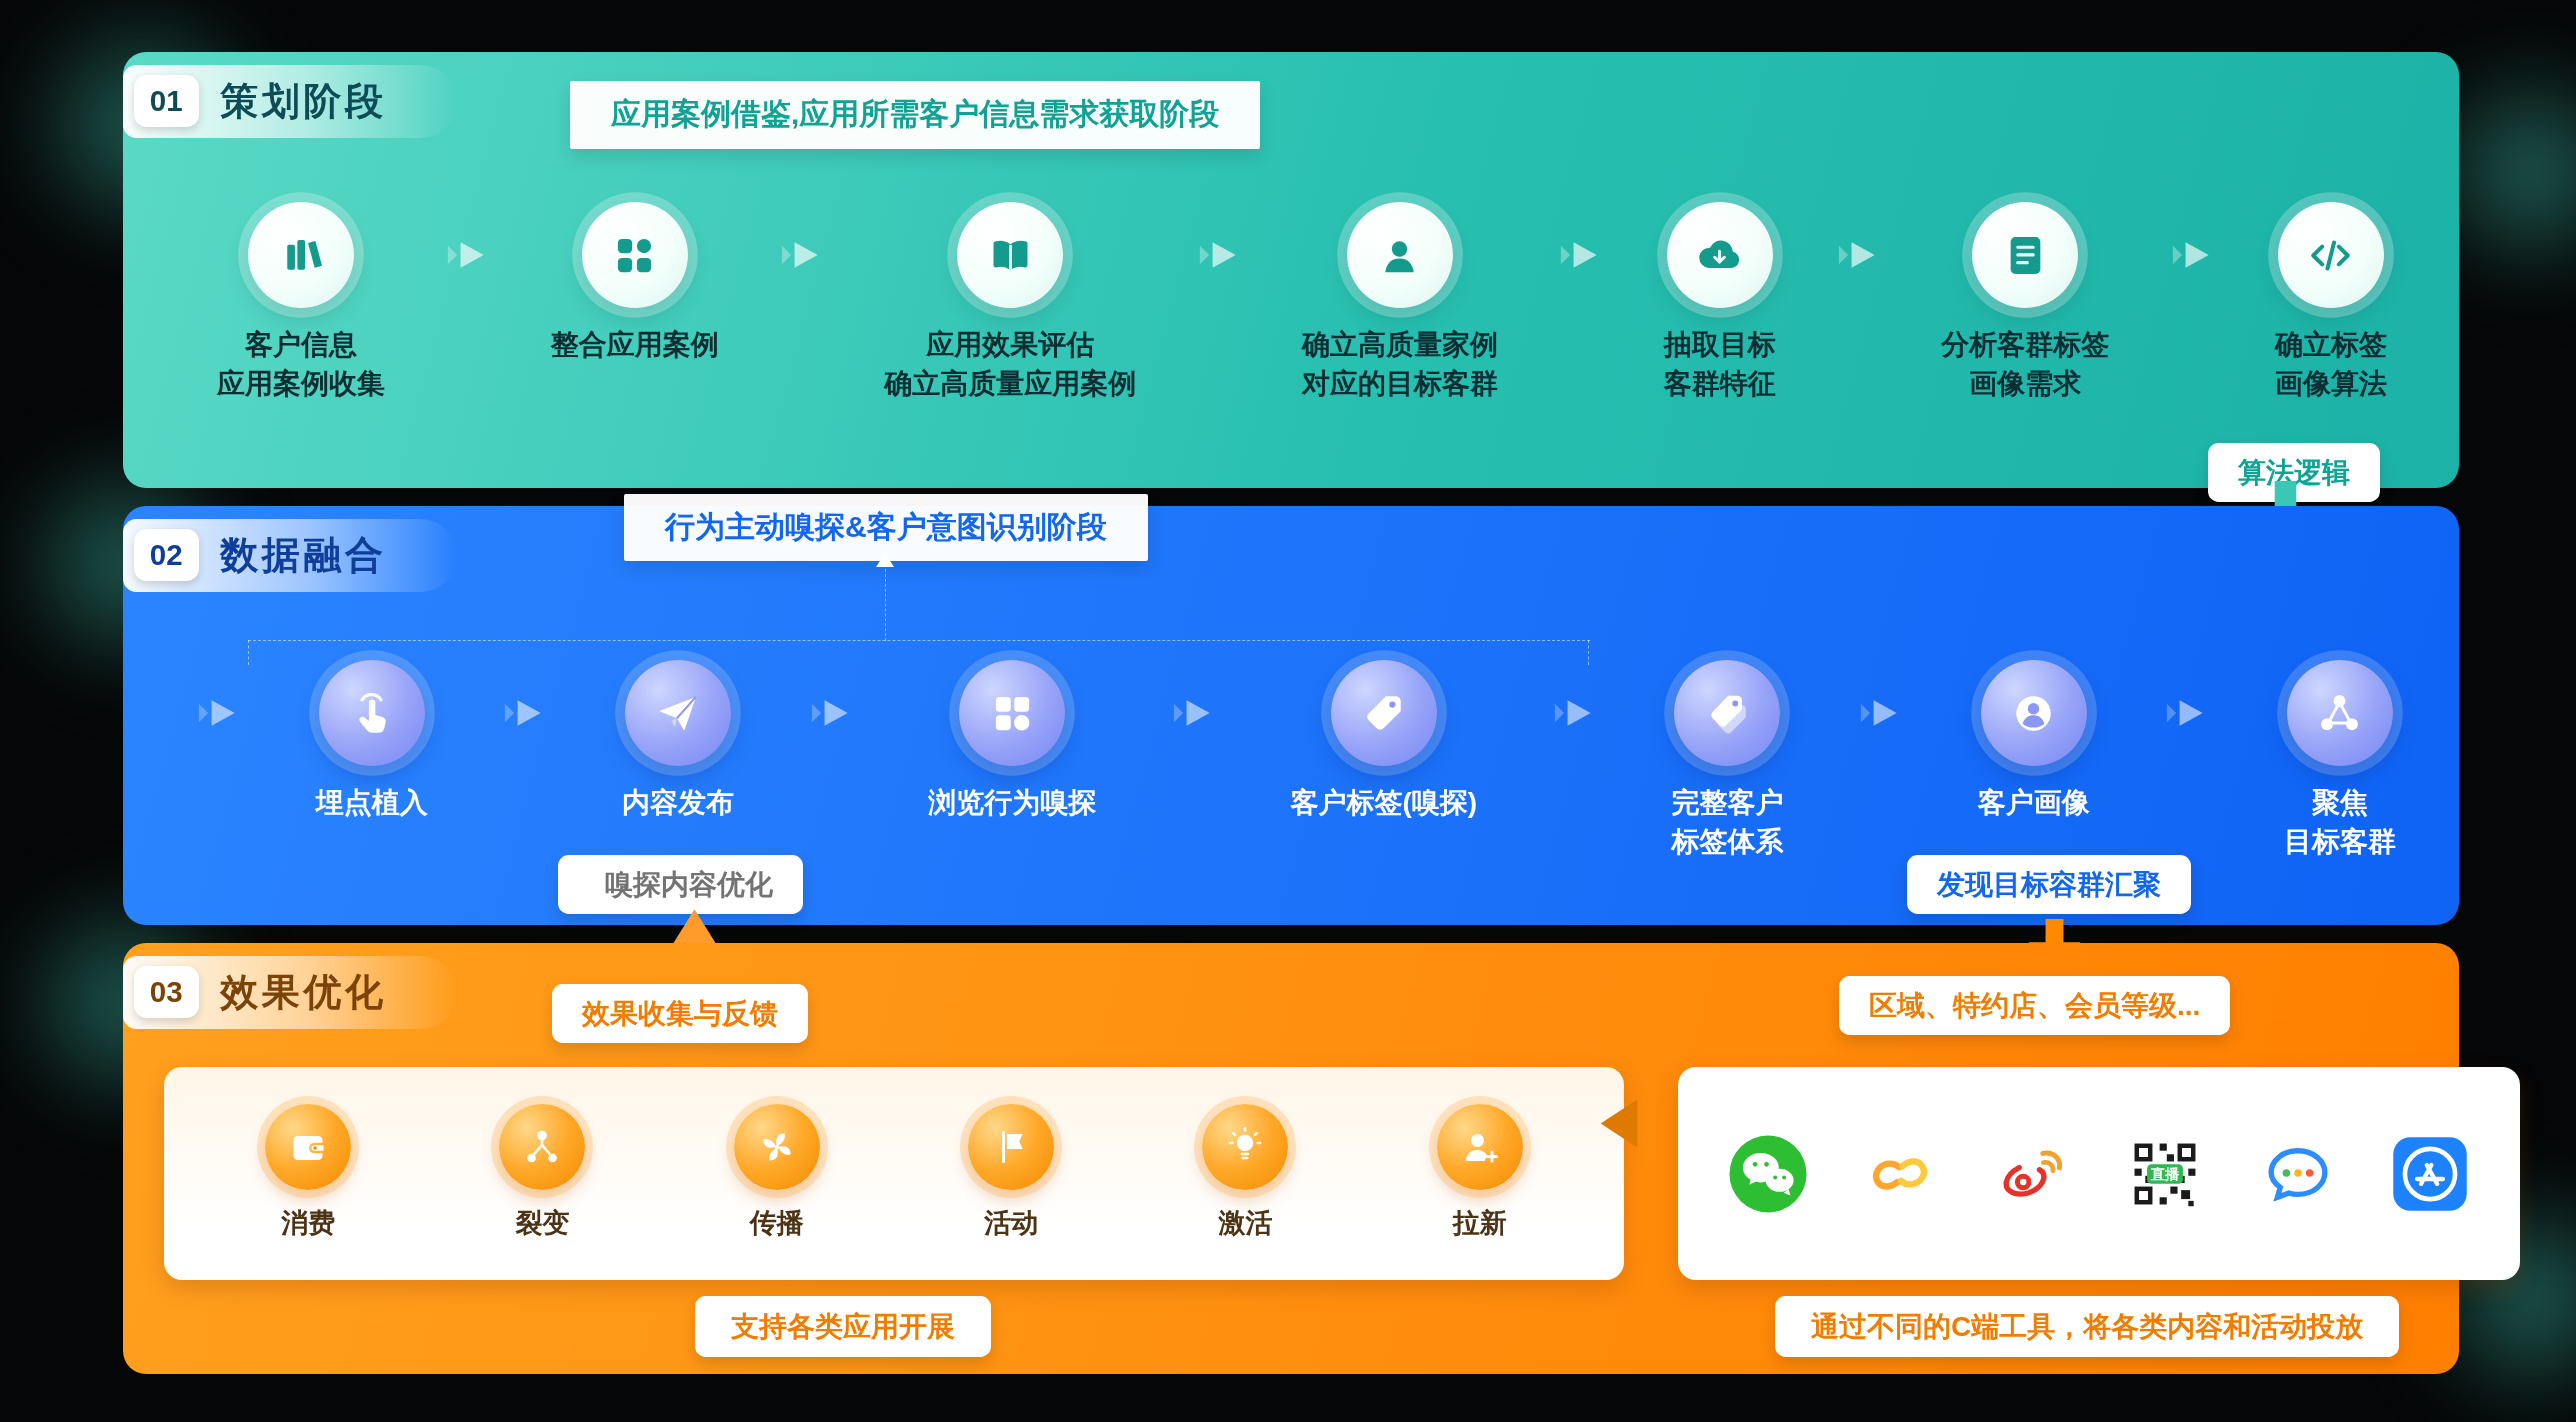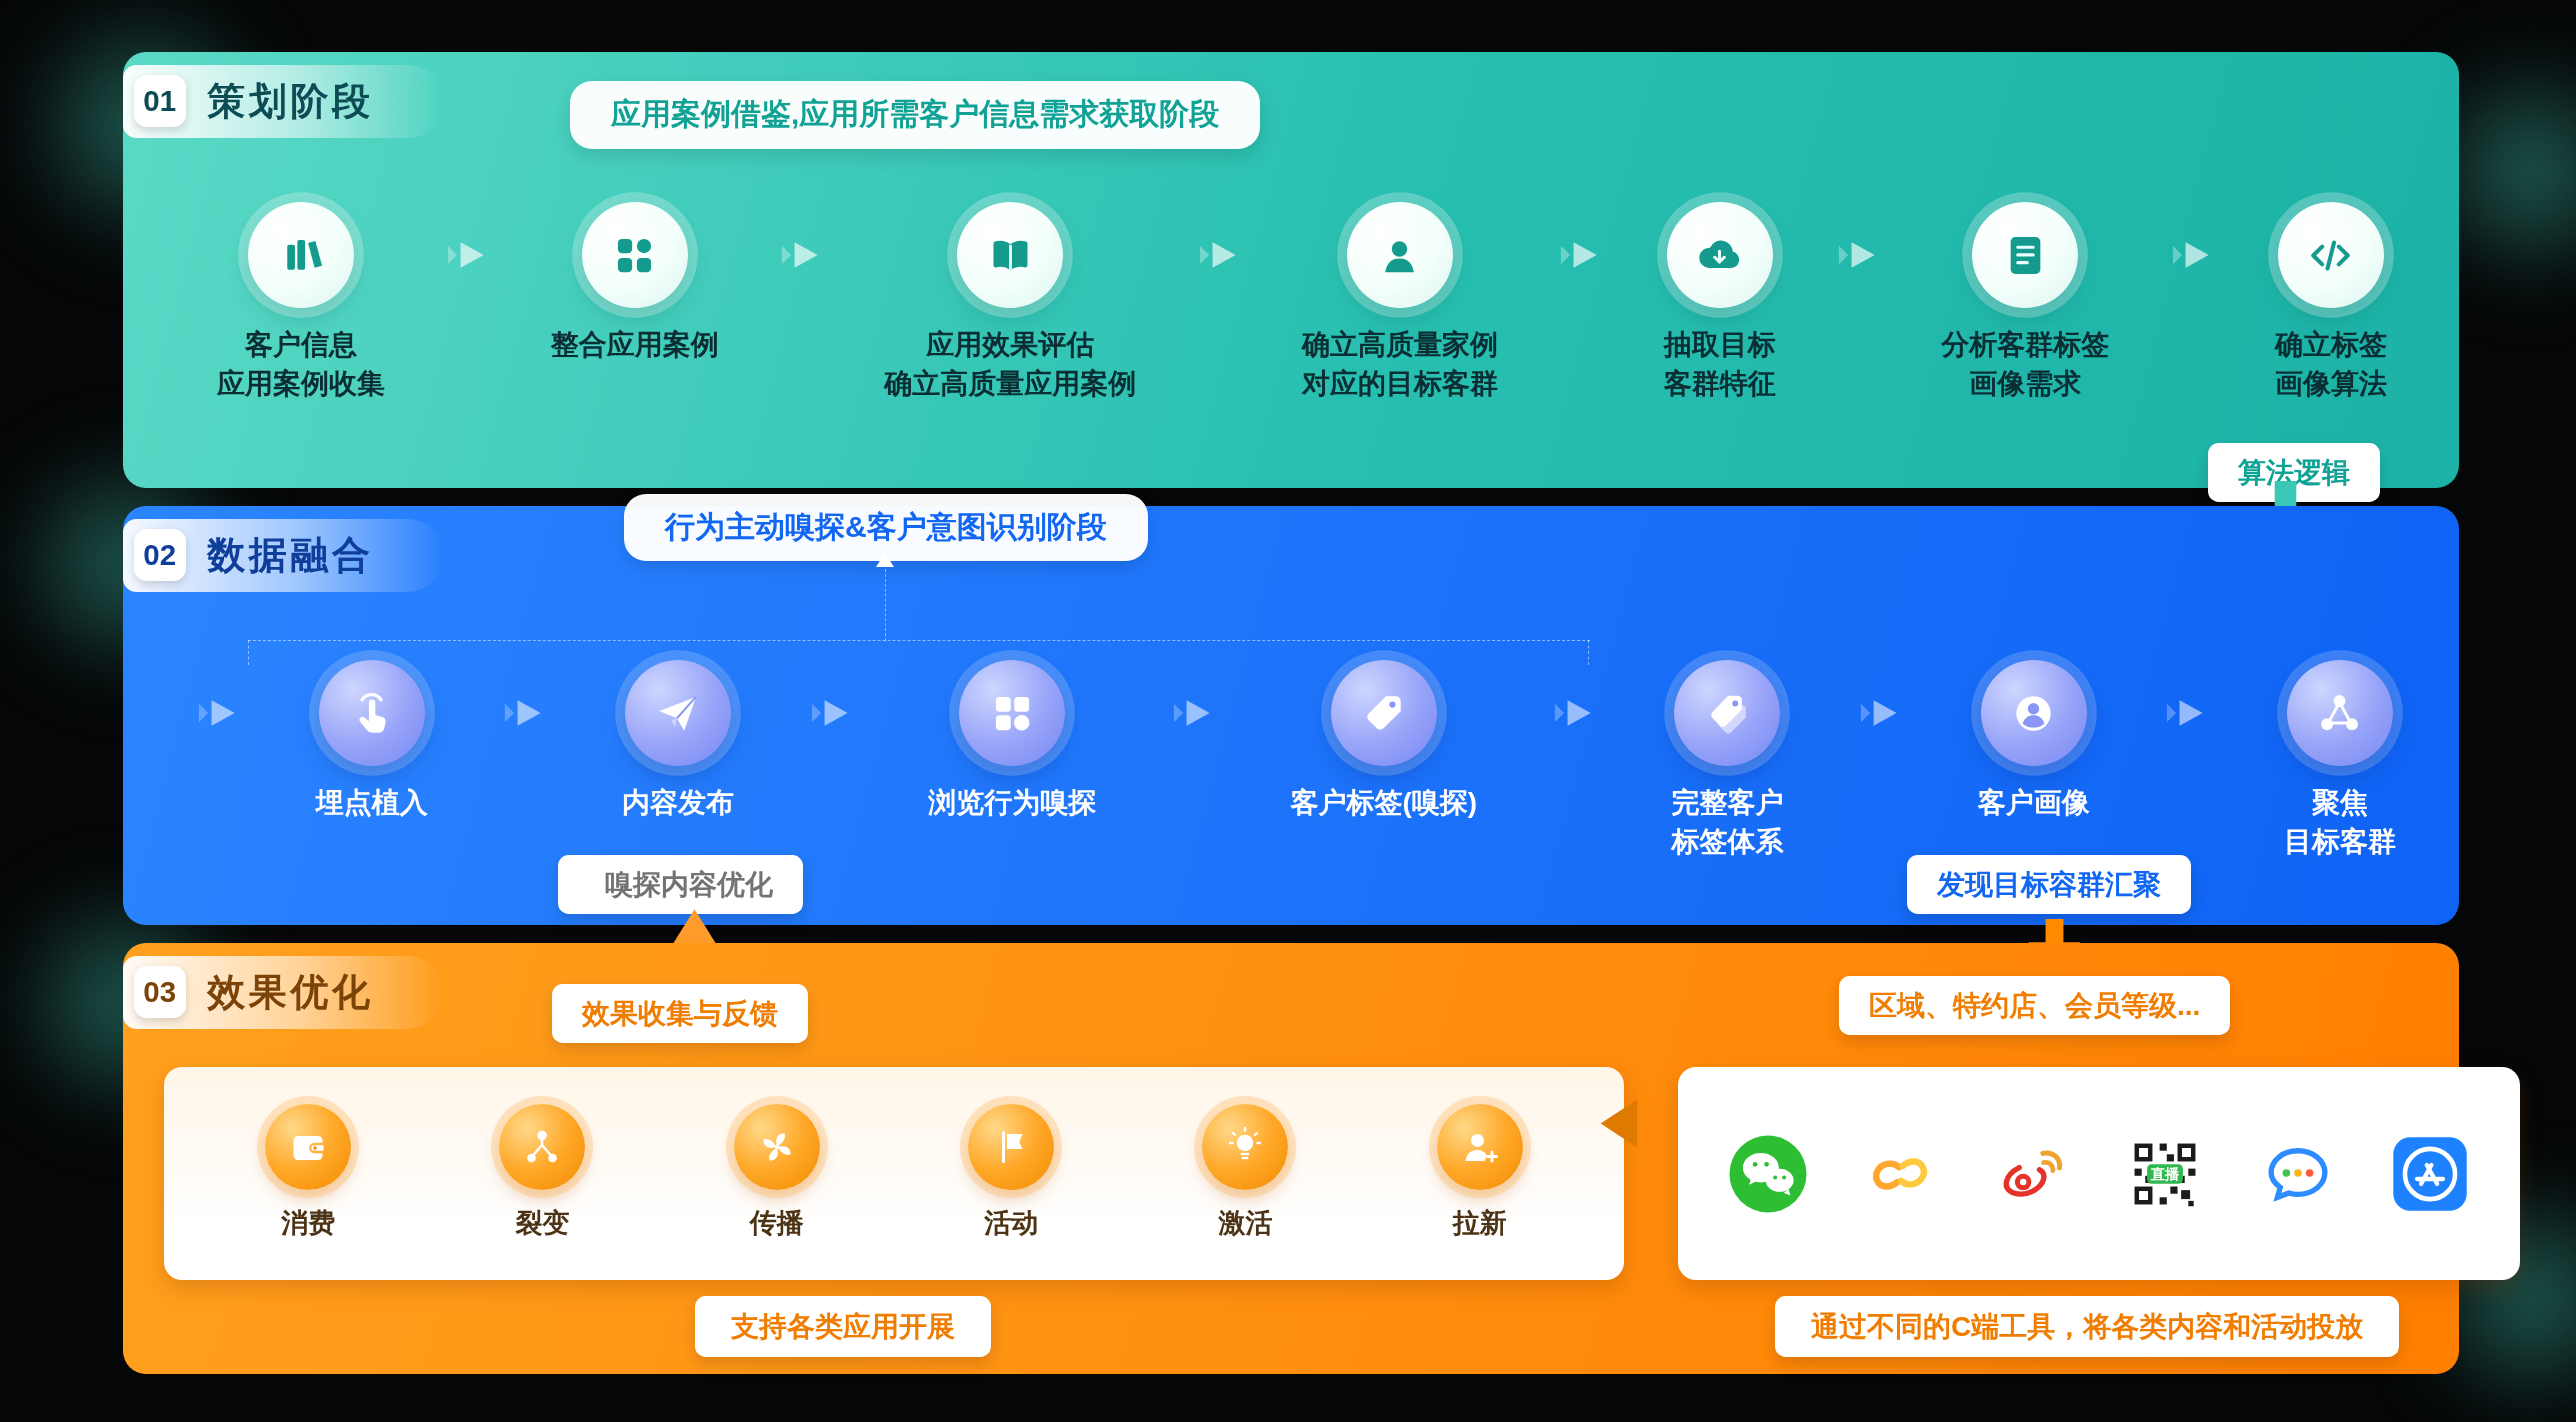--- a/index.html
+++ b/index.html
@@ -11,29 +11,29 @@
   
   .band{position:absolute;left:123px;width:2336px;border-radius:23px;}
   #band1{top:52px;height:436px;background:linear-gradient(105deg,#5ad9c6 0%,#27bfb0 55%,#1cb2a7 100%);}
   #band2{top:506px;height:419px;background:linear-gradient(105deg,#2b84ff 0%,#0f63f5 100%);}
   #band3{top:943px;height:431px;background:linear-gradient(105deg,#ffa01e 0%,#ff7f00 100%);}
 
   
   .phase-tag{position:absolute;left:0;top:12.5px;display:flex;align-items:center;gap:21.5px;
     padding:10.7px 70px 10.7px 10.7px;border-radius:19.7px 54px 54px 19.7px;
     background:linear-gradient(90deg,rgba(255,255,255,.96) 0%,rgba(255,255,255,.55) 55%,rgba(255,255,255,0) 100%);}
-  .num-chip{width:52px;height:52px;border-radius:12.5px;background:#fff;display:flex;align-items:center;
+  .num-chip{width:65px;height:52px;border-radius:12.5px;background:#fff;display:flex;align-items:center;
     justify-content:center;font-size:29.5px;font-weight:bold;box-shadow:0 3.6px 9px rgba(0,0,0,.15);}
   .phase-title{font-size:38px;font-weight:bold;letter-spacing:3.6px;}
   #band1 .num-chip,#band1 .phase-title{color:#0d4b55;}
   #band2 .num-chip,#band2 .phase-title{color:#0e3e9a;}
   #band3 .num-chip,#band3 .phase-title{color:#7c4308;}
 
   
-  .banner{position:absolute;background:rgba(255,255,255,.97);border-radius:22px;font-weight:bold;
+  .banner{position:absolute;background:rgba(255,255,255,.97);border-radius:2px;font-weight:bold;
     font-size:30px;padding:13.4px 41px;box-shadow:0 7.2px 18px rgba(0,0,0,.12);white-space:nowrap;}
   #banner1{left:447px;top:29px;color:#10a295;}
   #banner2{left:501px;top:-12.5px;color:#1166f2;}
 
   
   .steps{position:absolute;display:flex;justify-content:space-between;align-items:flex-start;}
   #steps-p1{top:150px;left:94px;right:72px;}
   #steps-p2{top:154px;left:72px;right:63px;}
   .step{display:flex;flex-direction:column;align-items:center;gap:17px;}
   .step-icon{width:106px;height:106px;border-radius:50%;display:flex;align-items:center;justify-content:center;flex:none;}

